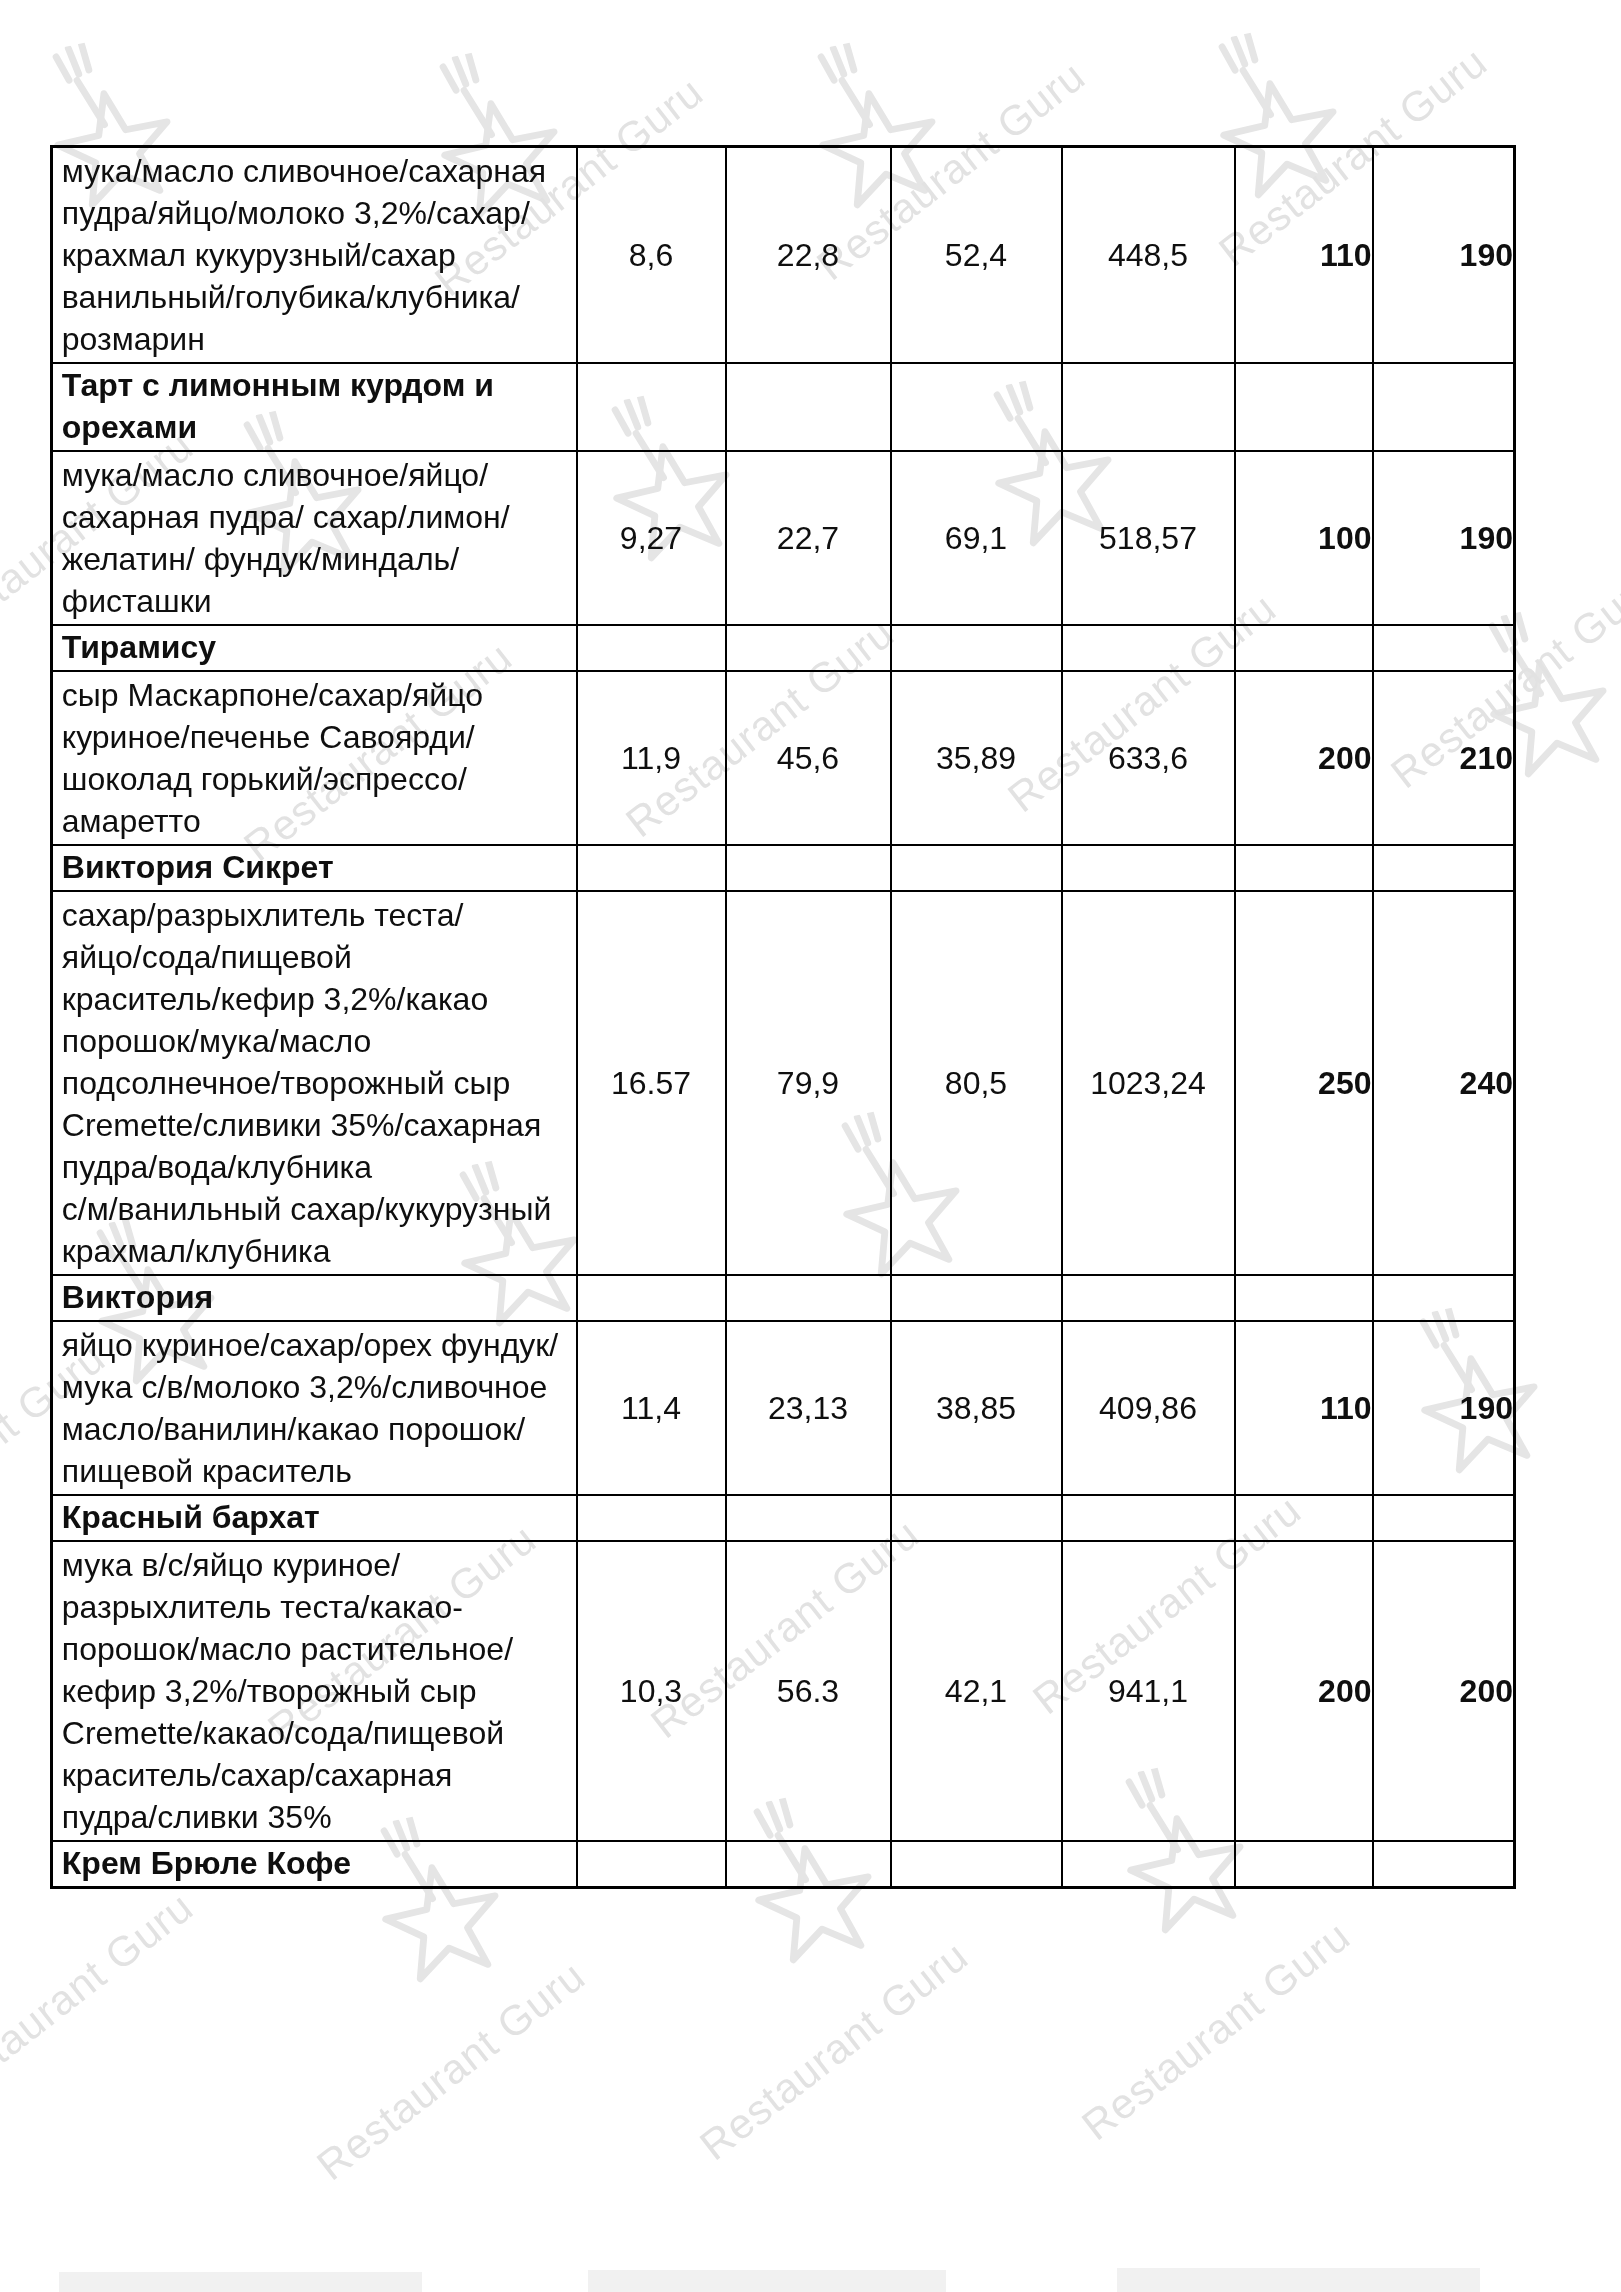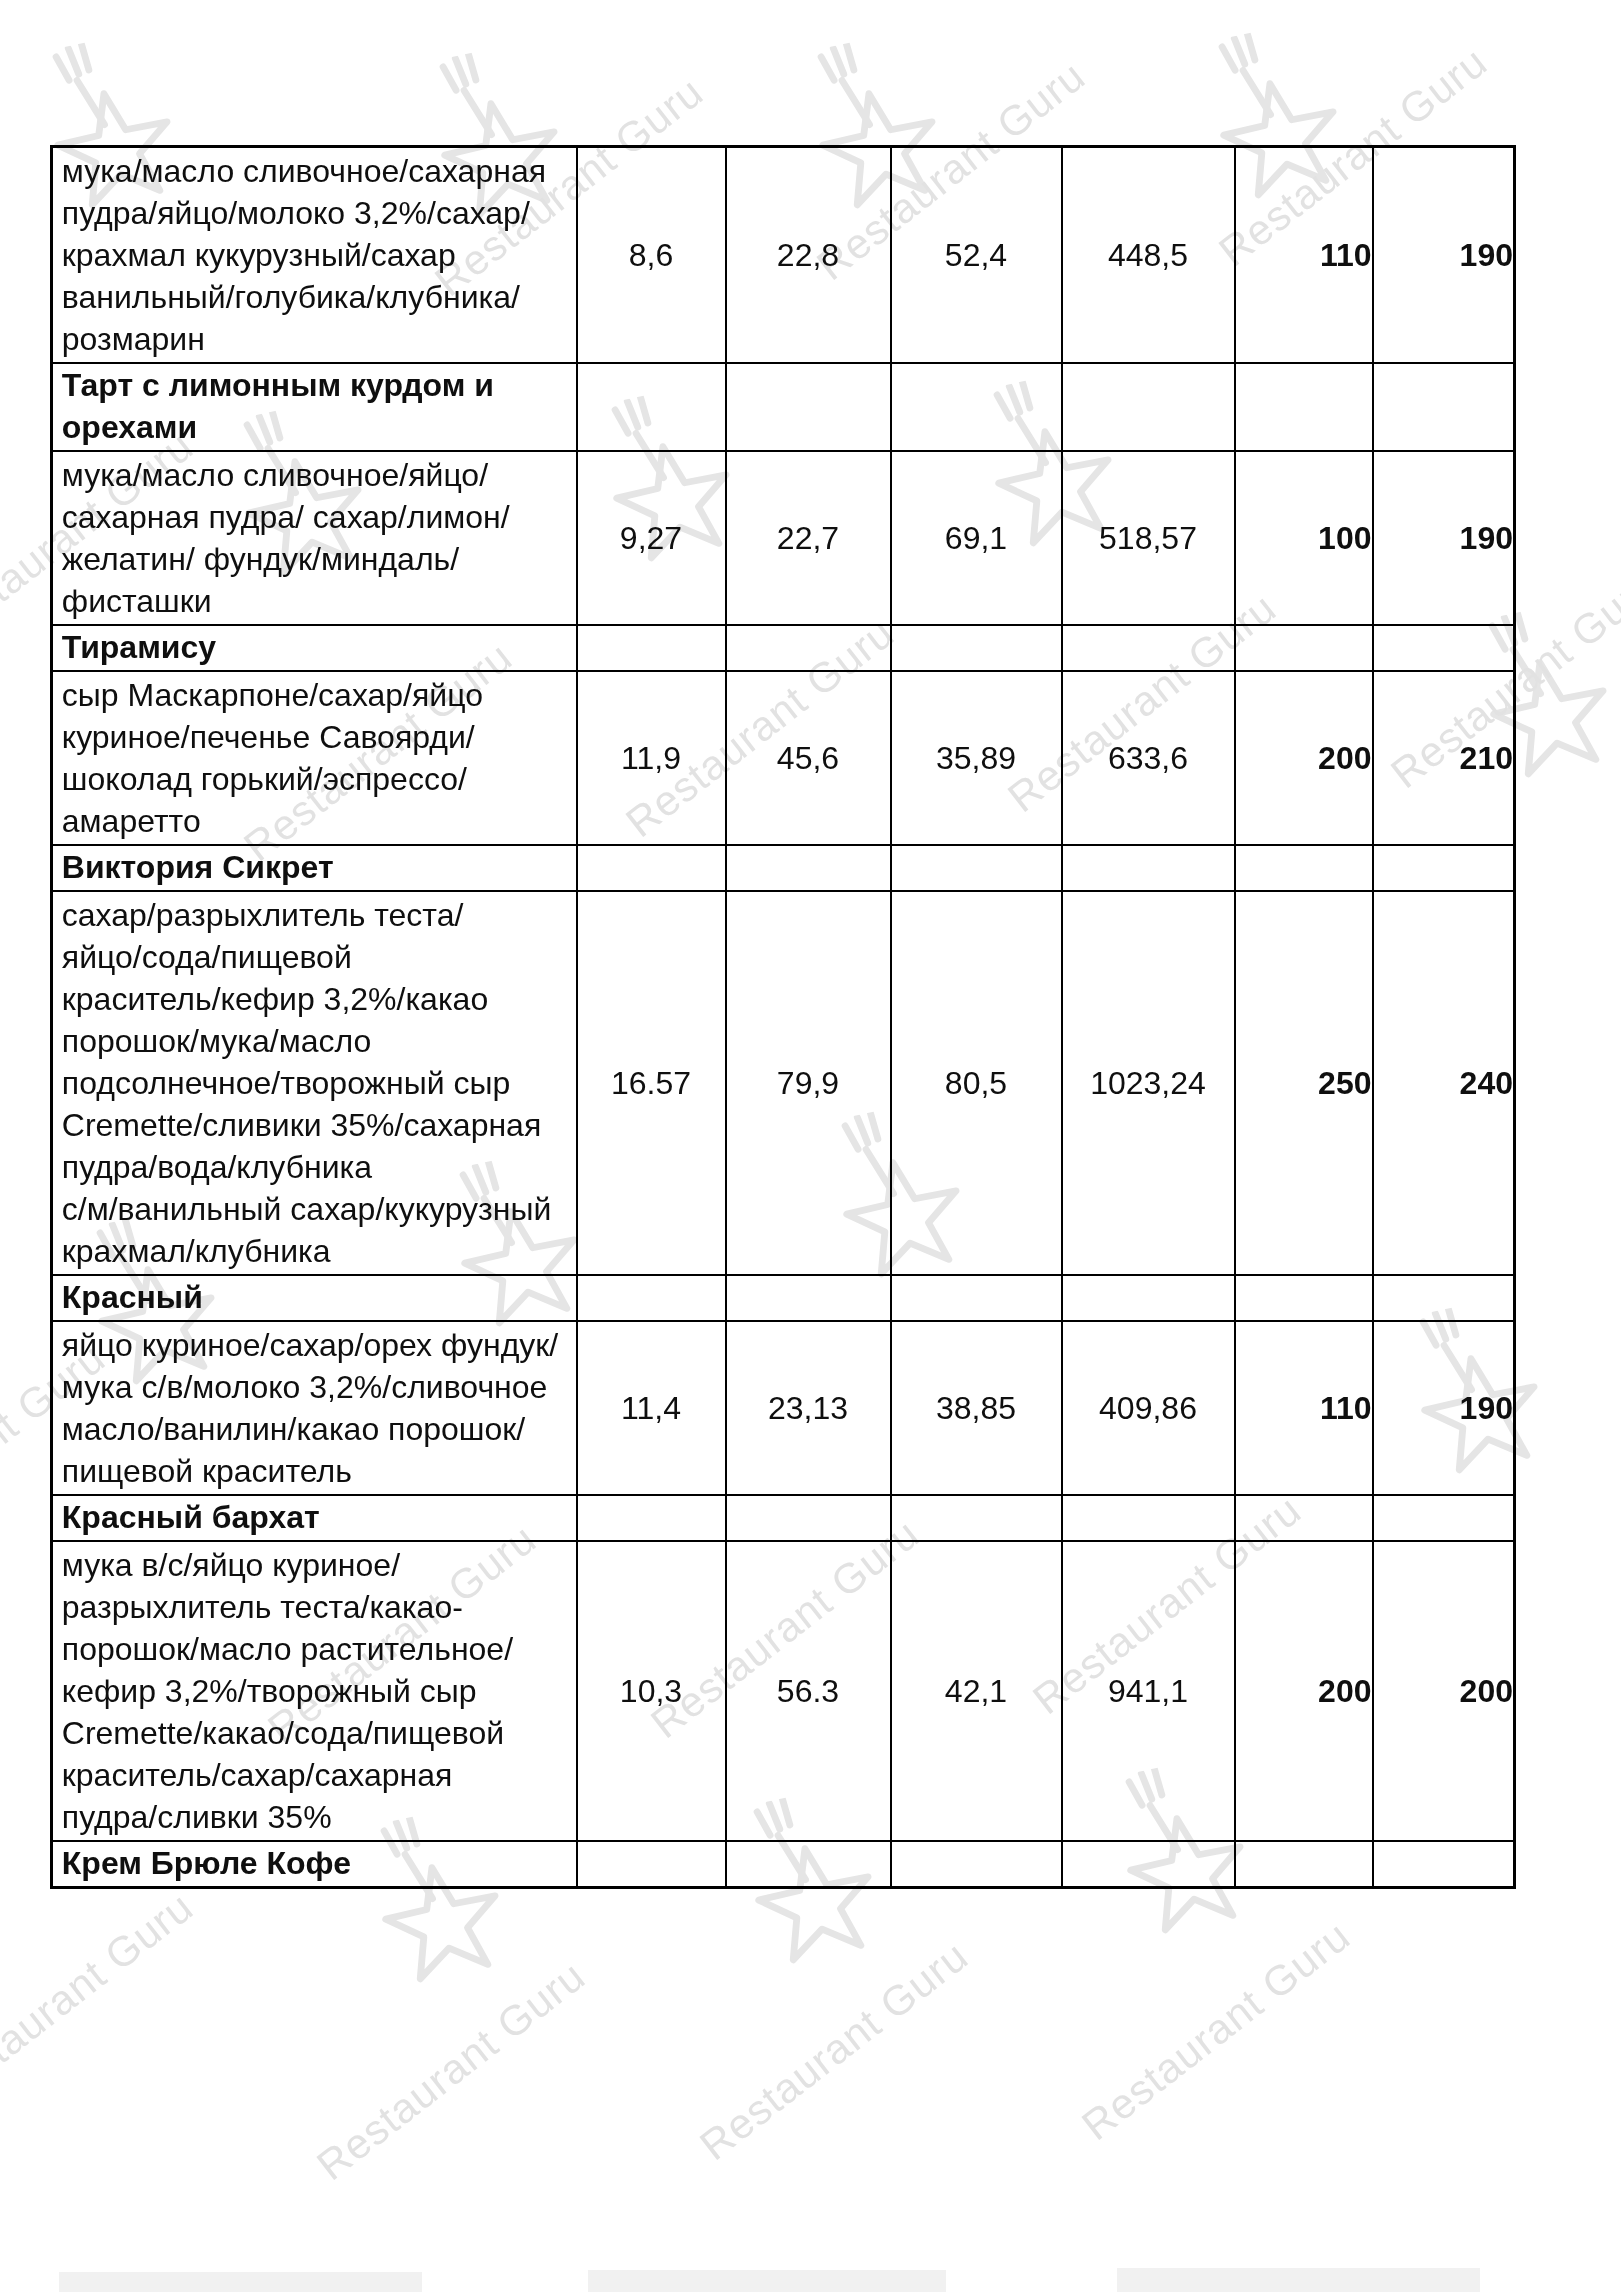--- a/index.html
+++ b/index.html
@@ -271,21 +271,21 @@
             </td>
             <td class="c-num">16.57</td>
             <td class="c-num">79,9</td>
             <td class="c-num">80,5</td>
             <td class="c-num">1023,24</td>
             <td class="c-num c-bold">250</td>
             <td class="c-num c-bold">240</td>
           </tr>
           <tr class="r-title">
             <td class="c-ing">
-              <div class="cellwrap">Красный</div>
+              <div class="cellwrap">Виктория</div>
             </td>
             <td class="c-num"></td>
             <td class="c-num"></td>
             <td class="c-num"></td>
             <td class="c-num"></td>
             <td class="c-num c-bold"></td>
             <td class="c-num c-bold"></td>
           </tr>
           <tr class="r-data">
             <td class="c-ing">

